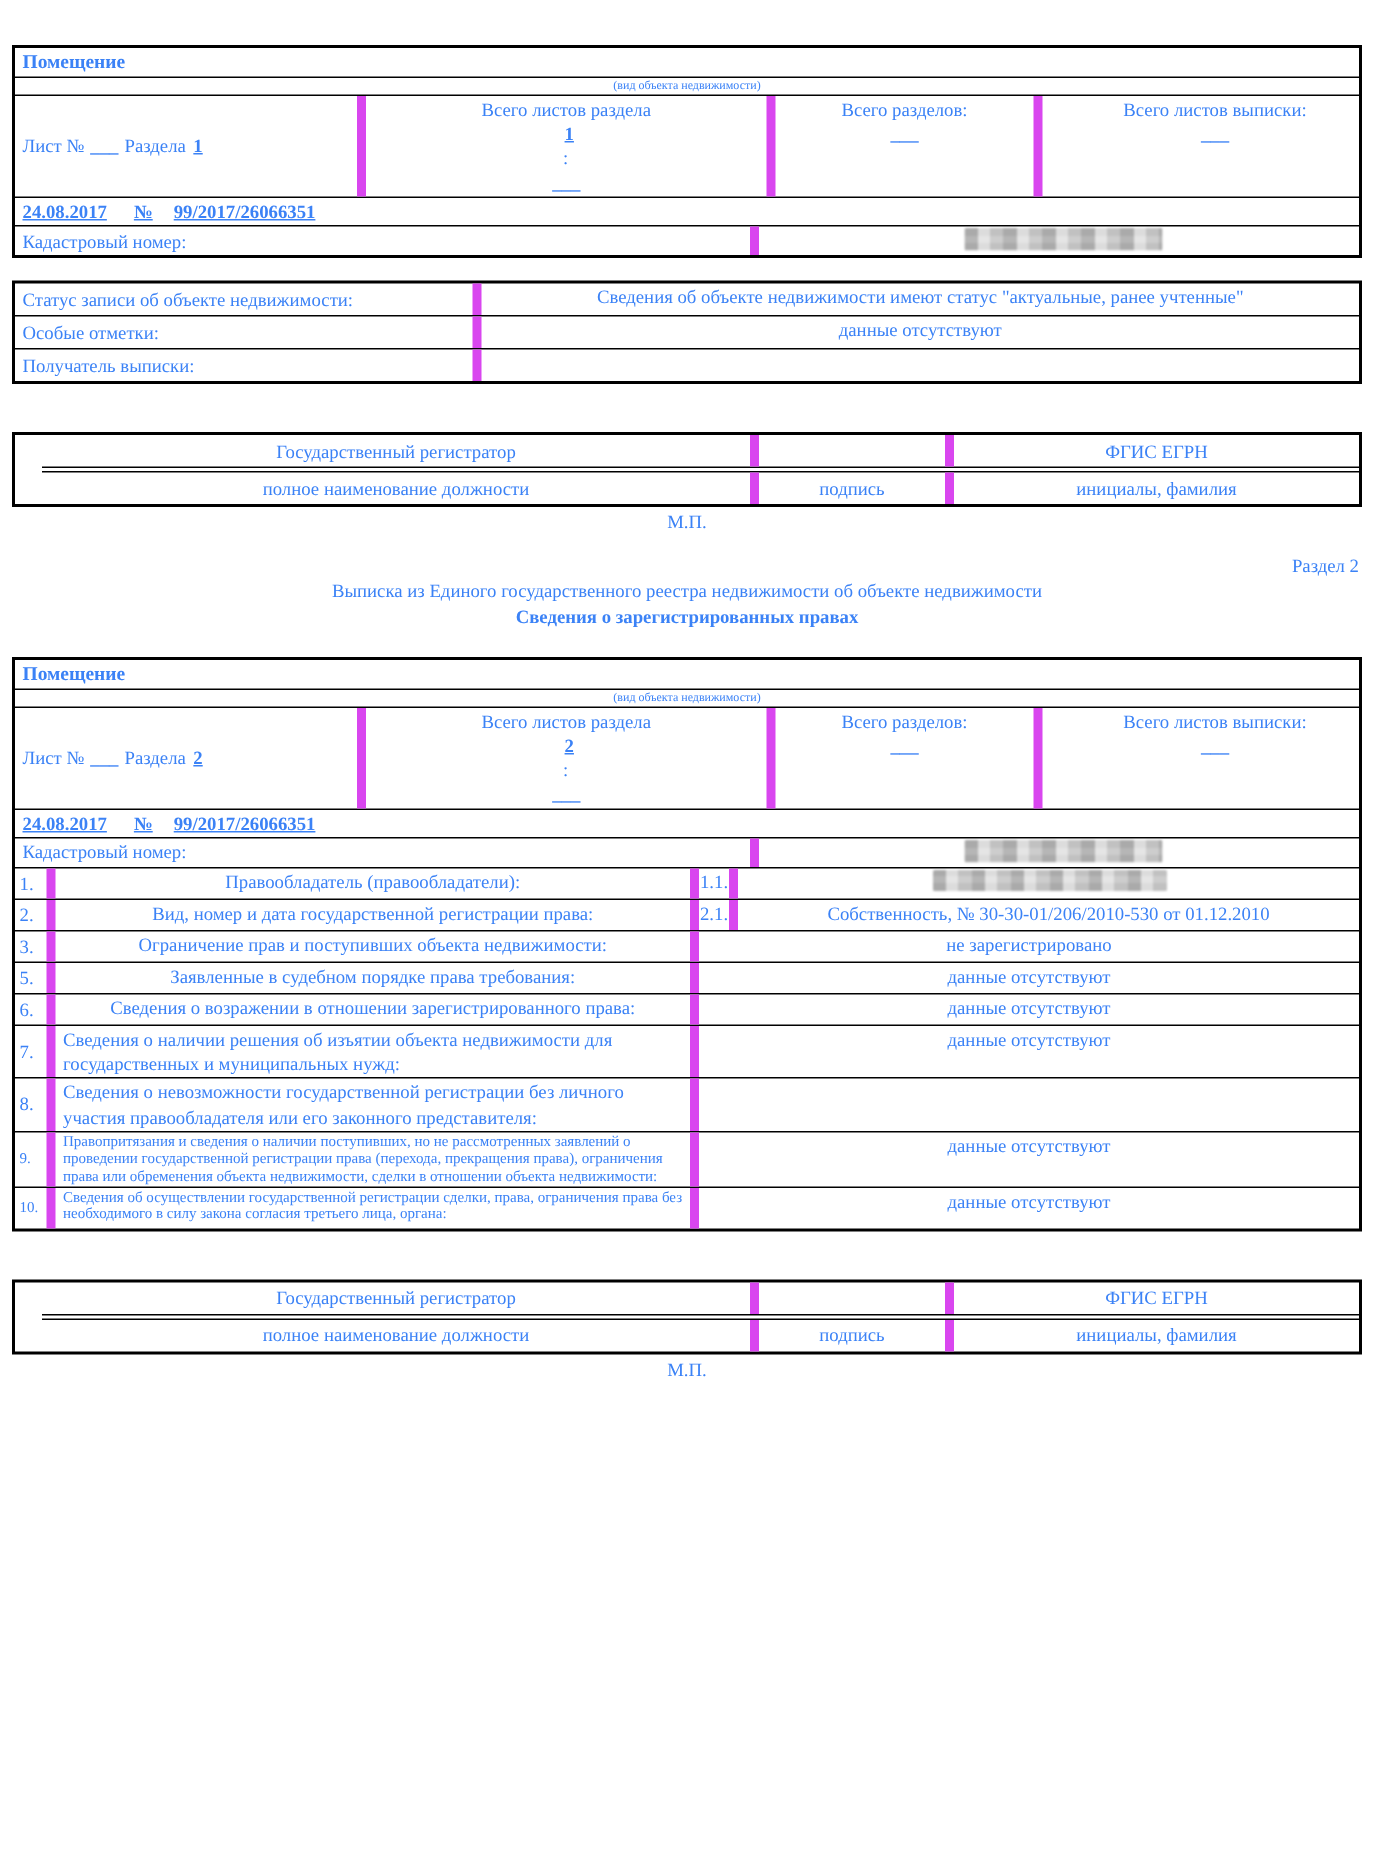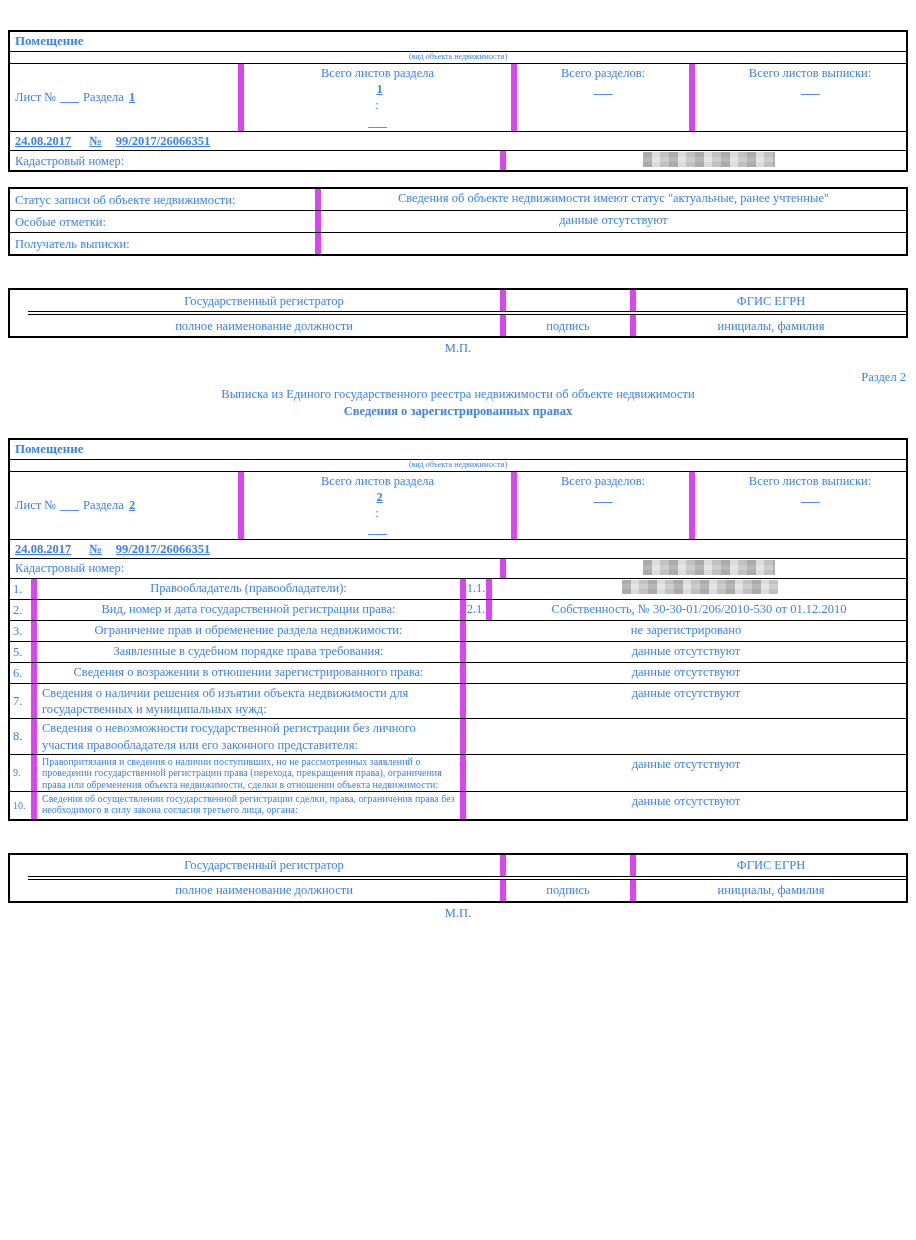--- a/index.html
+++ b/index.html
@@ -206,21 +206,21 @@
       </div>
     </div>
     <div class="tr rr">
       <div class="td w-num">2.</div>
       <div class="td w-lbl">Вид, номер и дата государственной регистрации права:</div>
       <div class="td w-sub">2.1.</div>
       <div class="td w-val">Собственность, № 30-30-01/206/2010-530 от 01.12.2010</div>
     </div>
     <div class="tr rr">
       <div class="td w-num">3.</div>
-      <div class="td w-lbl">Ограничение прав и обременение раздела недвижимости:</div>
+      <div class="td w-lbl">Ограничение прав и поступивших объекта недвижимости:</div>
       <div class="td w-val">не зарегистрировано</div>
     </div>
     <div class="tr rr">
       <div class="td w-num">5.</div>
       <div class="td w-lbl">Заявленные в судебном порядке права требования:</div>
       <div class="td w-val">данные отсутствуют</div>
     </div>
     <div class="tr rr">
       <div class="td w-num">6.</div>
       <div class="td w-lbl">Сведения о возражении в отношении зарегистрированного права:</div>

